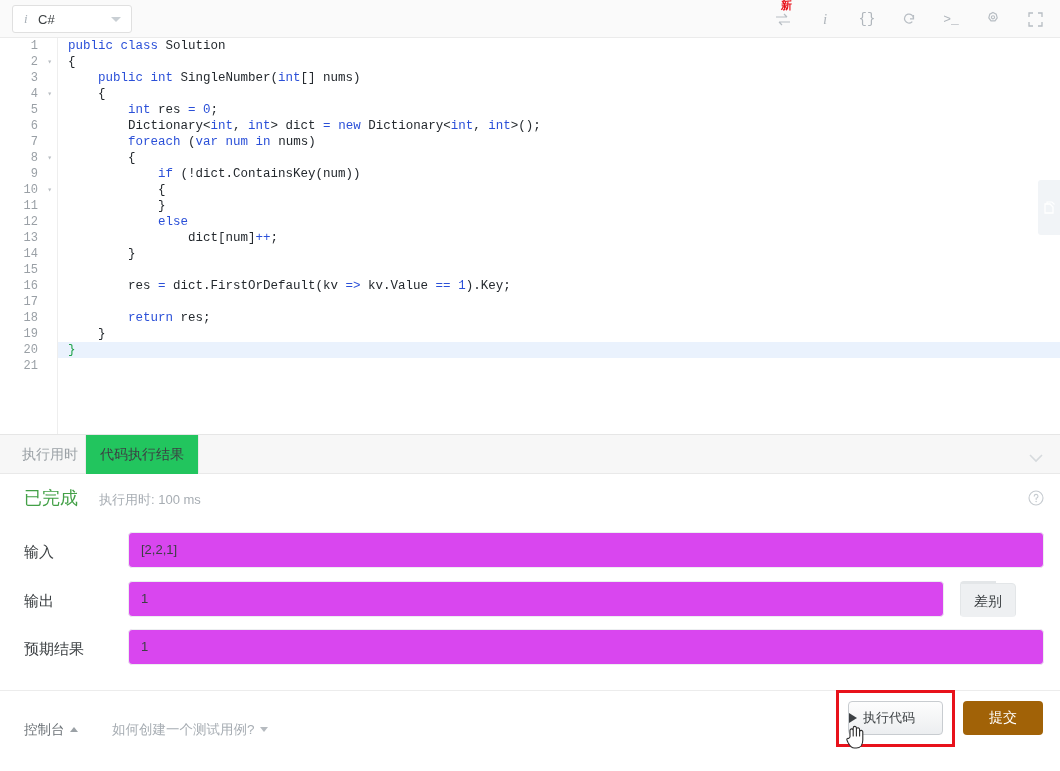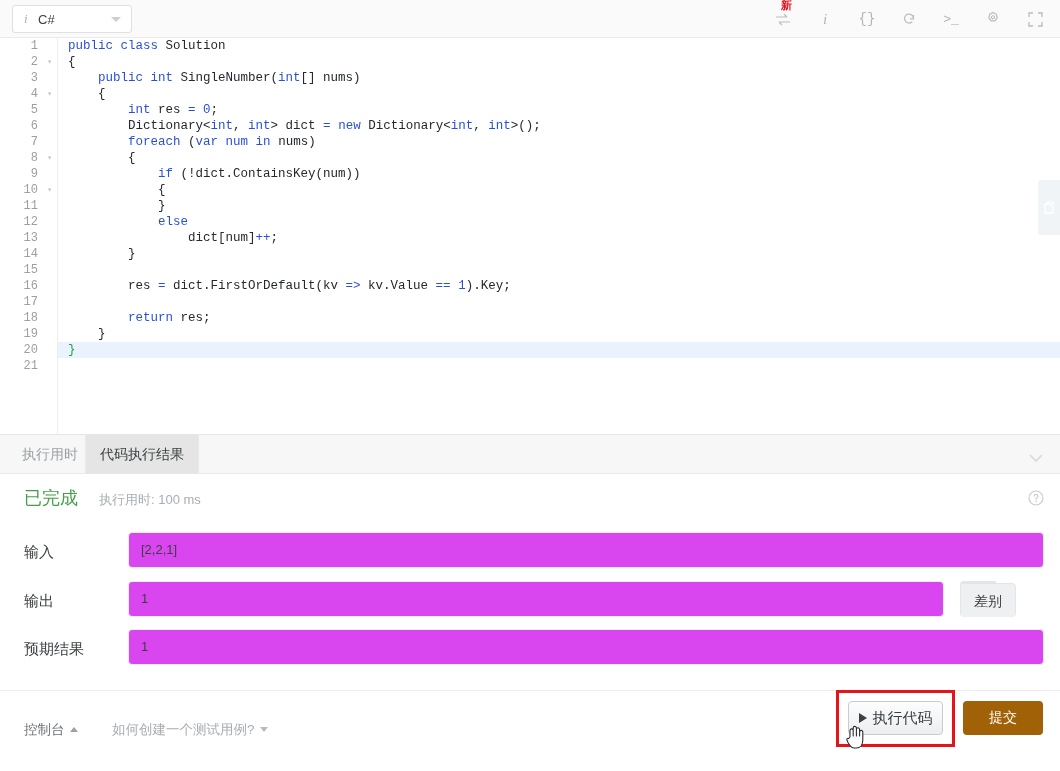--- a/index.html
+++ b/index.html
@@ -99,21 +99,21 @@
   }
   .tabbar {
     position: absolute; left: 0; top: 0; width: 1060px; height: 39px;
     background: #f7f7f7; border-bottom: 1px solid #e9e9e9;
   }
   .tab {
     position: absolute; top: 0; height: 39px; line-height: 39px;
     font-size: 14px; padding: 0 14px; cursor: pointer; color: #9ba1a6;
   }
   .tab.active {
-    background: #e5e5e5; color: #3c4043;
+    background: #22c55e; color: #3c4043;
     border-right: 1px solid #e9e9e9; border-left: 1px solid #e9e9e9;
   }
   .collapse-caret {
     position: absolute; right: 16px; top: 14px; cursor: pointer;
     color: #d6dadd;
   }
 
   .statusrow {
     position: absolute; left: 0; top: 39px; width: 1060px; height: 48px;
   }
@@ -175,22 +175,22 @@
   .caret-dn {
     display: inline-block; margin-left: 5px;
     width: 0; height: 0; border-left: 4px solid transparent;
     border-right: 4px solid transparent; border-top: 5px solid #b6bbc0;
     vertical-align: 2px;
   }
   .btn-run {
     position: absolute; left: 848px; top: 701px; width: 95px; height: 34px;
     background: linear-gradient(#fdfdfd,#eceef0);
     border: 1px solid #c8ccd0; border-radius: 4px;
-    font-size: 15px; color: #3c4043; cursor: pointer;
-    display: flex; align-items: center; justify-content: center;
+    font-size: 13px; color: #3c4043; cursor: pointer;
+    display: flex; align-items: center; 
   }
   .play-tri {
     display: inline-block; margin-right: 6px;
     width: 0; height: 0; border-top: 5px solid transparent;
     border-bottom: 5px solid transparent; border-left: 8px solid #3c4043;
   }
   .btn-submit {
     position: absolute; left: 963px; top: 701px; width: 80px; height: 34px;
     background: #a16207; border: none; border-radius: 4px;
     font-size: 14px; color: #ffffff; cursor: pointer;

